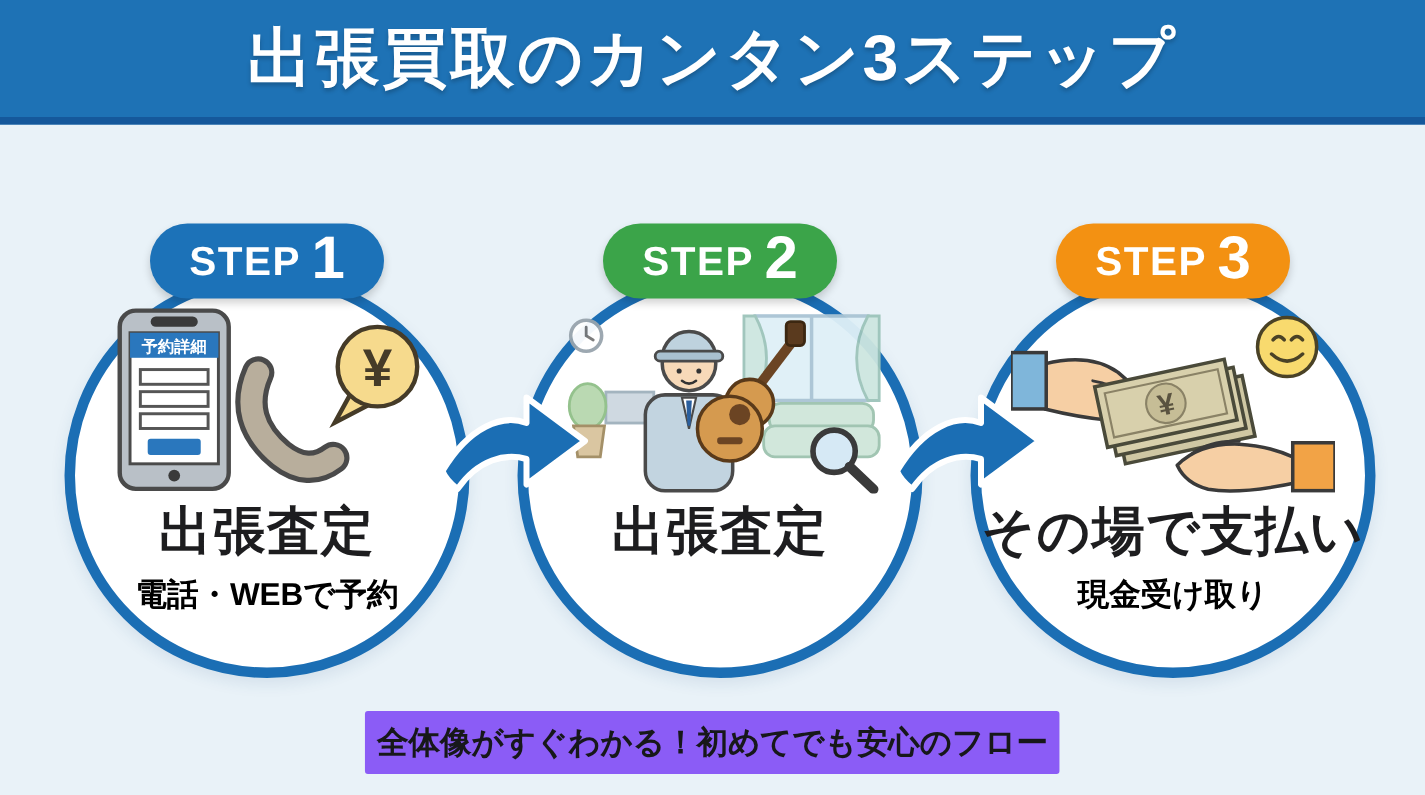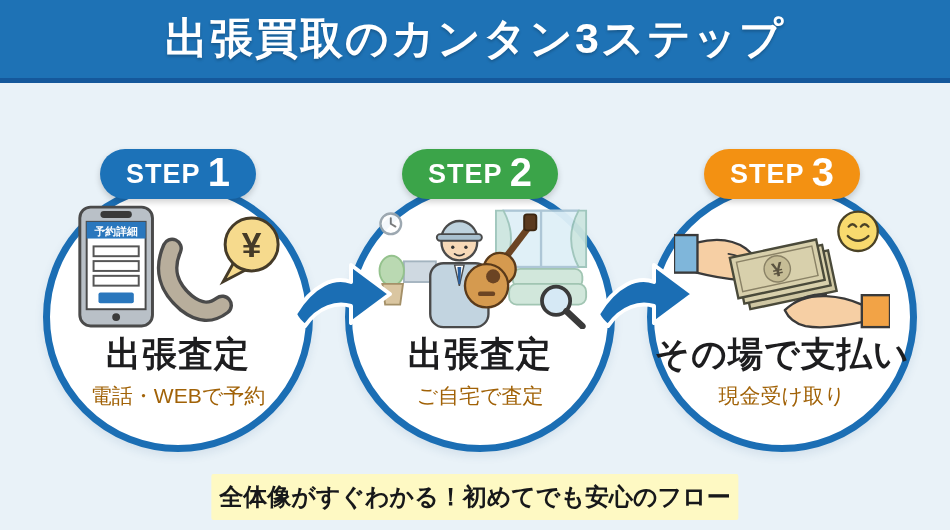--- a/index.html
+++ b/index.html
@@ -38,30 +38,30 @@
   .illus{
     position:absolute;top:16px;left:50%;transform:translateX(-50%);
     width:216px;height:124px;display:flex;align-items:center;justify-content:flex-end;
   }
   .step-title{
     position:absolute;top:142px;left:0;width:100%;text-align:center;
     font-size:35px;font-weight:900;color:#1d1d1f;letter-spacing:1px;
   }
   .step-sub{
     position:absolute;top:193px;left:0;width:100%;text-align:center;
-    font-size:21px;font-weight:400;color:#a16207;
+    font-size:21px;font-weight:700;color:#000000;
   }
   
   .flow-arrow{position:absolute;top:250px;width:102px;height:84px;z-index:5;}
   .flow-arrow.a1{left:292px}
   .flow-arrow.a2{left:595px}
   
   .footer-note{
     position:absolute;top:474px;left:50%;transform:translateX(-50%);
-    background:#fef9c3;color:#17181a;font-size:24px;font-weight:700;
+    background:#8b5cf6;color:#17181a;font-size:21px;font-weight:700;
     padding:7px 8px;white-space:nowrap;border-radius:2px;
   }
 </style>
 </head>
 <body>
 
 <div class="poster">
 
   <header class="banner">
     <h1>出張買取のカンタン3ステップ</h1>
@@ -151,21 +151,20 @@
           <rect x="113" y="92" width="18" height="5" rx="2" fill="#6b4423"></rect>
         </g>
 
         <g>
           <circle cx="196" cy="102" r="15" fill="#d6e9f5" stroke="#3a3a3a" stroke-width="4"></circle>
           <line x1="207" y1="113" x2="224" y2="129" stroke="#3a3a3a" stroke-width="7" stroke-linecap="round"></line>
         </g>
       </svg>
     </div>
     <div class="step-title">出張査定</div>
-    <div class="step-sub">ご自宅で査定</div>
   </section>
 
   <svg class="flow-arrow a2" viewBox="0 0 100 84">
     <path d="M2,64 C20,34 42,26 58,32 L58,15 L97,44 L58,73 L58,56 C44,52 26,56 12,76 C7,72 4,69 2,64 Z" fill="#1b6eb4" stroke="#ffffff" stroke-width="4" stroke-linejoin="round"></path>
   </svg>
 
   <section class="step-card c3">
     <div class="badge" style="background: rgb(243, 145, 18);">
       <span class="badge-word">STEP</span>
       <span class="badge-num">3</span>

